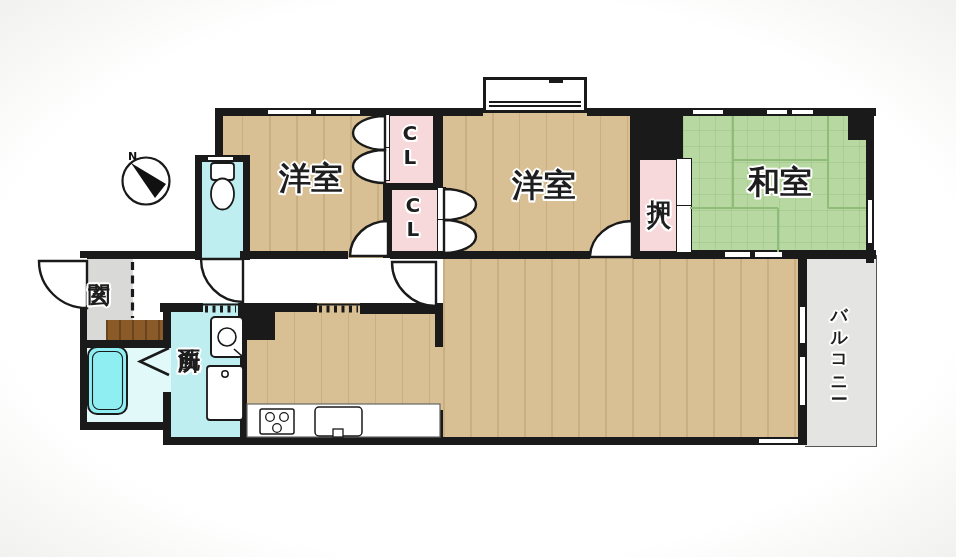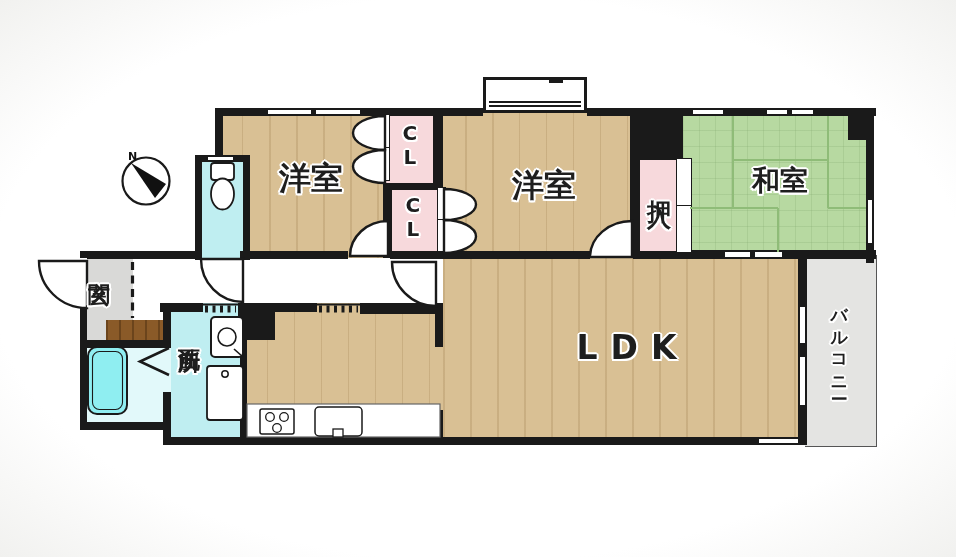--- a/index.html
+++ b/index.html
@@ -190,22 +190,21 @@
     </g>
 
     <g>
       <circle cx="146" cy="181" r="23.5" fill="#ffffff" stroke="#1a1a1a" stroke-width="2.2"></circle>
       <polygon points="131,163 155,198 166,184" fill="#111"></polygon>
     </g>
   </svg>
 
   <div class="lbl" style="left:250px;top:162px;width:122px;text-align:center;font-size:32px;">洋室</div>
   <div class="lbl" style="left:483px;top:169px;width:122px;text-align:center;font-size:32px;">洋室</div>
-  <div class="lbl" style="left:719px;top:166px;width:122px;text-align:center;font-size:28px;">和室</div>
-  <div class="lbl" style="left:558px;top:331px;width:150px;text-align:center;font-size:33px;letter-spacing:13px;font-weight:600;">LDK</div>
+  <div class="lbl" style="left:719px;top:166px;width:122px;text-align:center;font-size:32px;">和室</div>
   <div class="lbl vtext" style="left:646px;top:181px;font-size:24px;letter-spacing:4px;">押入</div>
   <div class="lbl vtext-upright" style="left:399px;top:121px;font-size:20px;font-weight:600;">CL</div>
   <div class="lbl vtext-upright" style="left:402px;top:193px;font-size:20px;font-weight:600;">CL</div>
   <div class="lbl vtext" style="left:87px;top:264px;font-size:22px;letter-spacing:3px;">玄関</div>
   <div class="lbl vtext" style="left:177px;top:331px;font-size:22px;letter-spacing:1px;">洗面所</div>
   <div class="lbl vtext" style="left:830px;top:296px;font-size:17px;letter-spacing:4px;font-weight:600;">バルコニー</div>
   <div class="lbl" style="left:128px;top:151px;font-size:11px;text-shadow:none;color:#111;">N</div>
 </div>
 
 </body></html>

